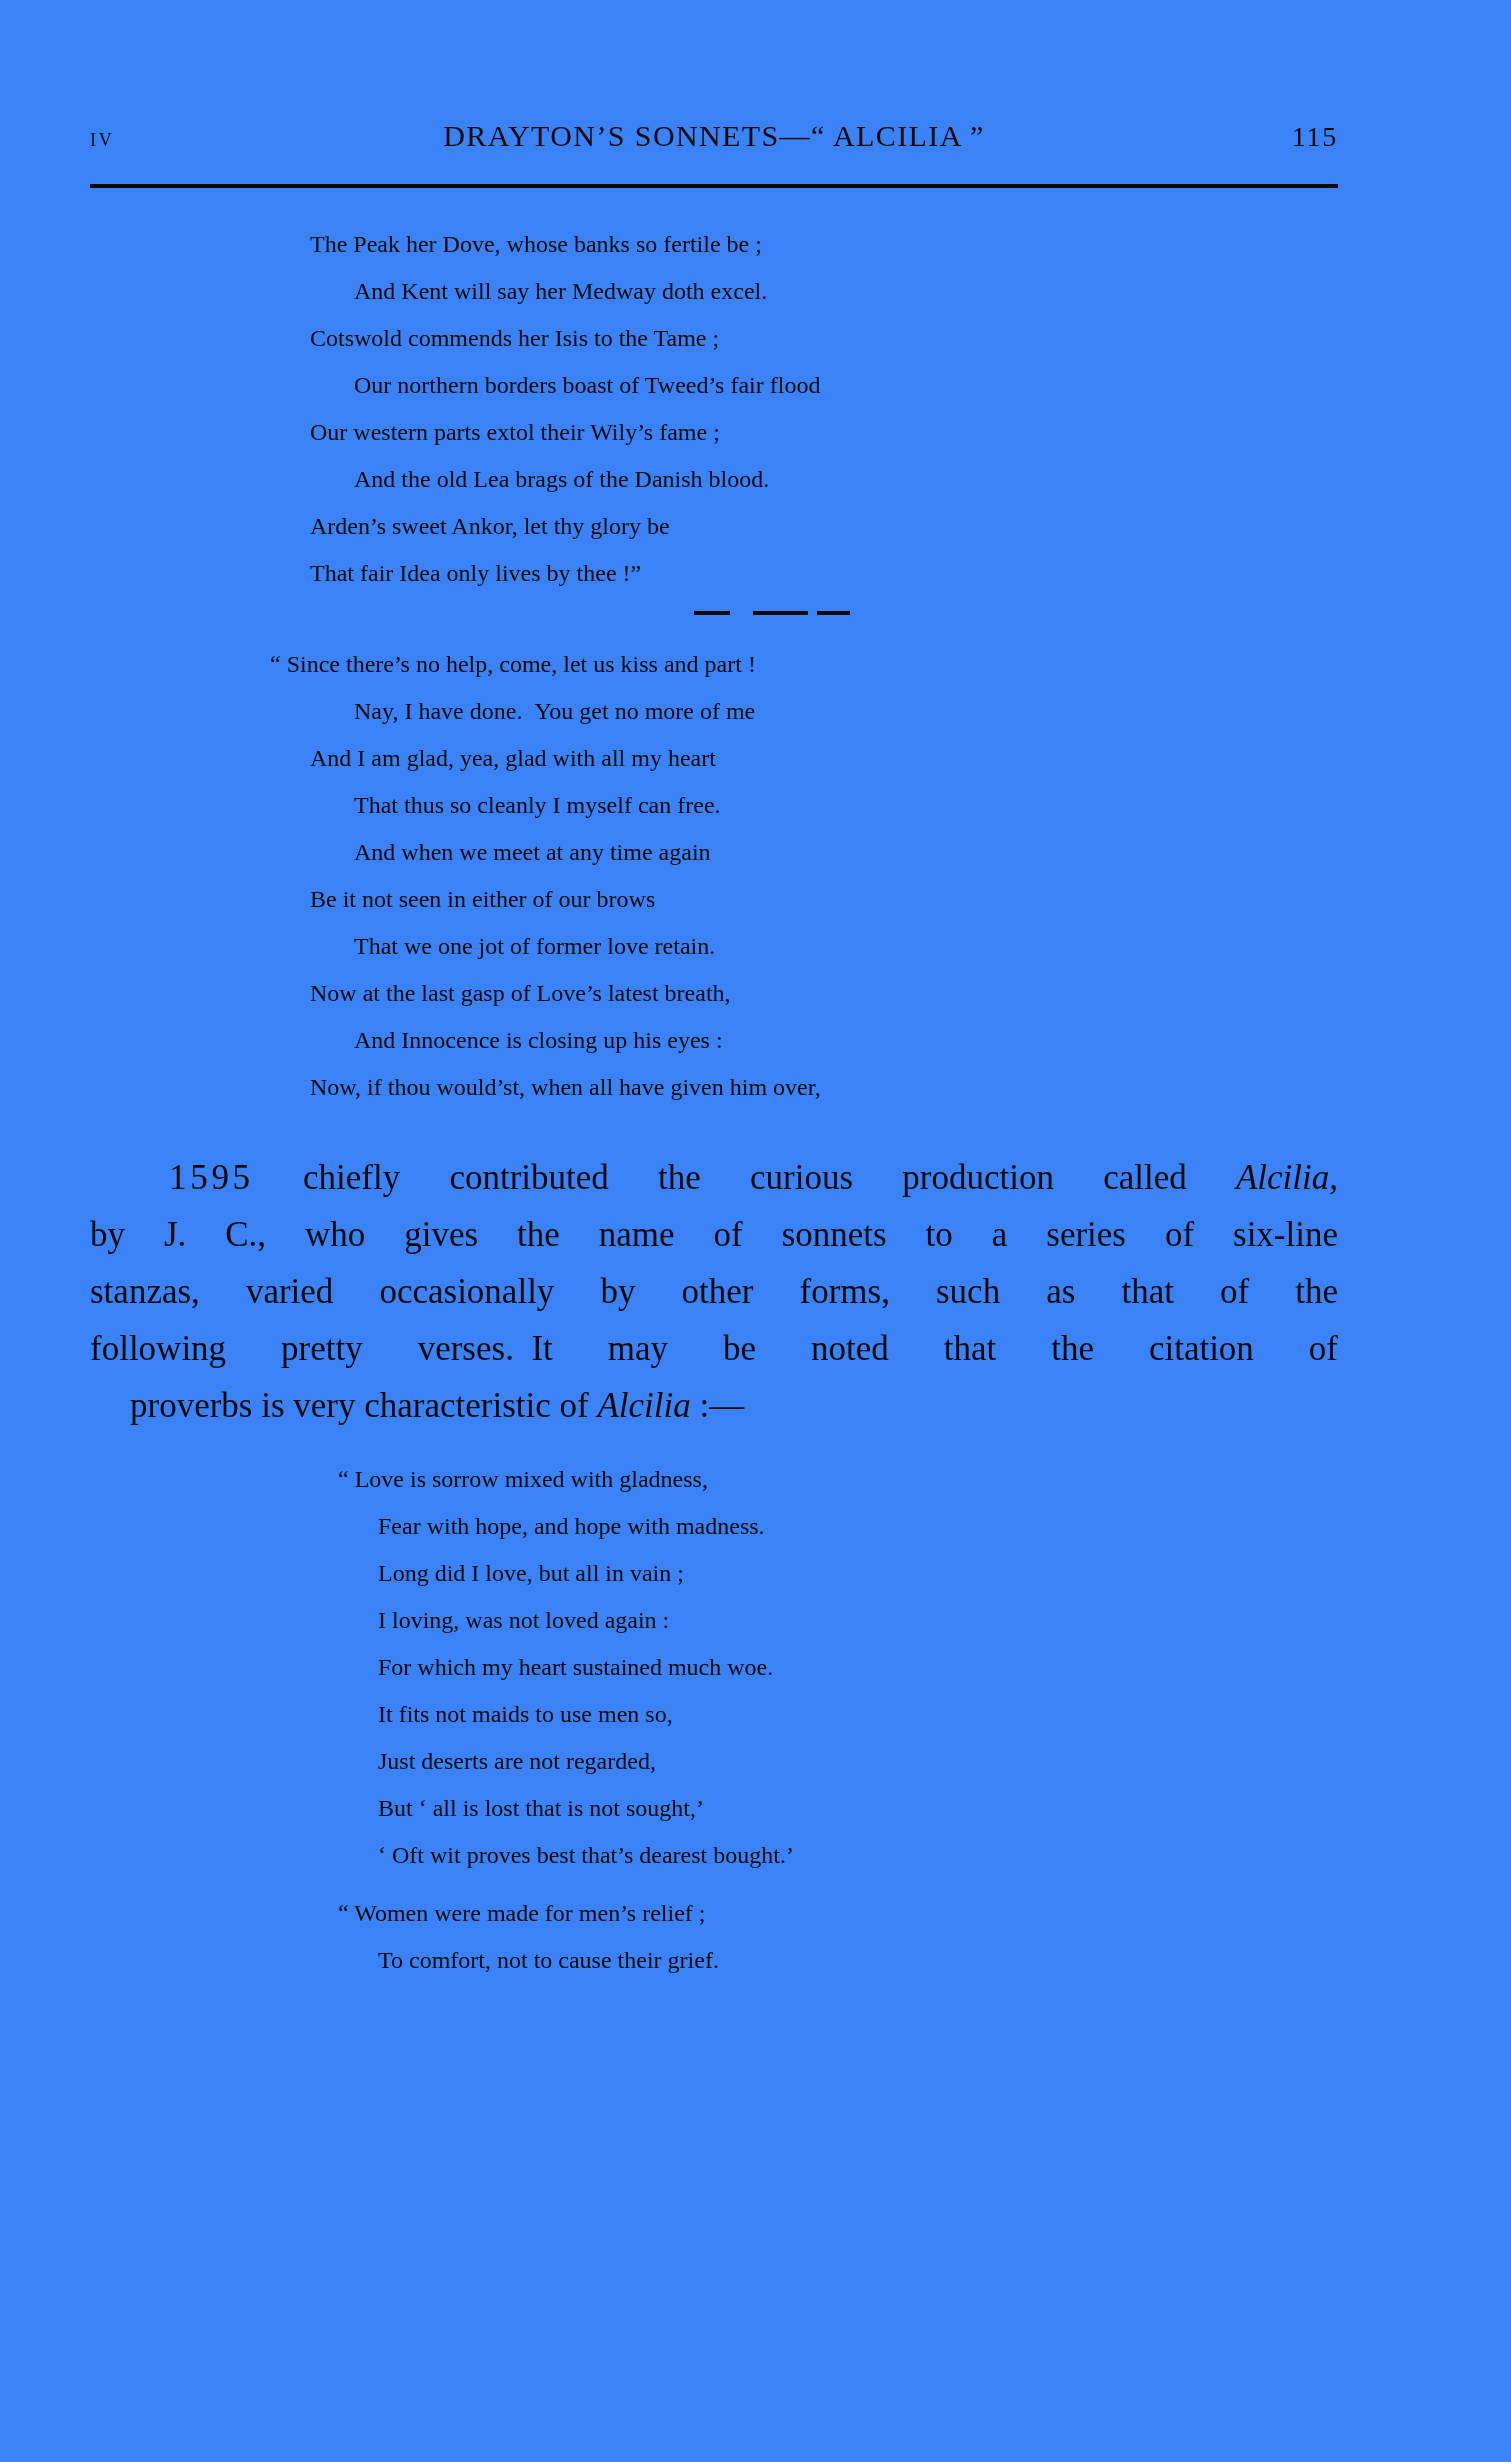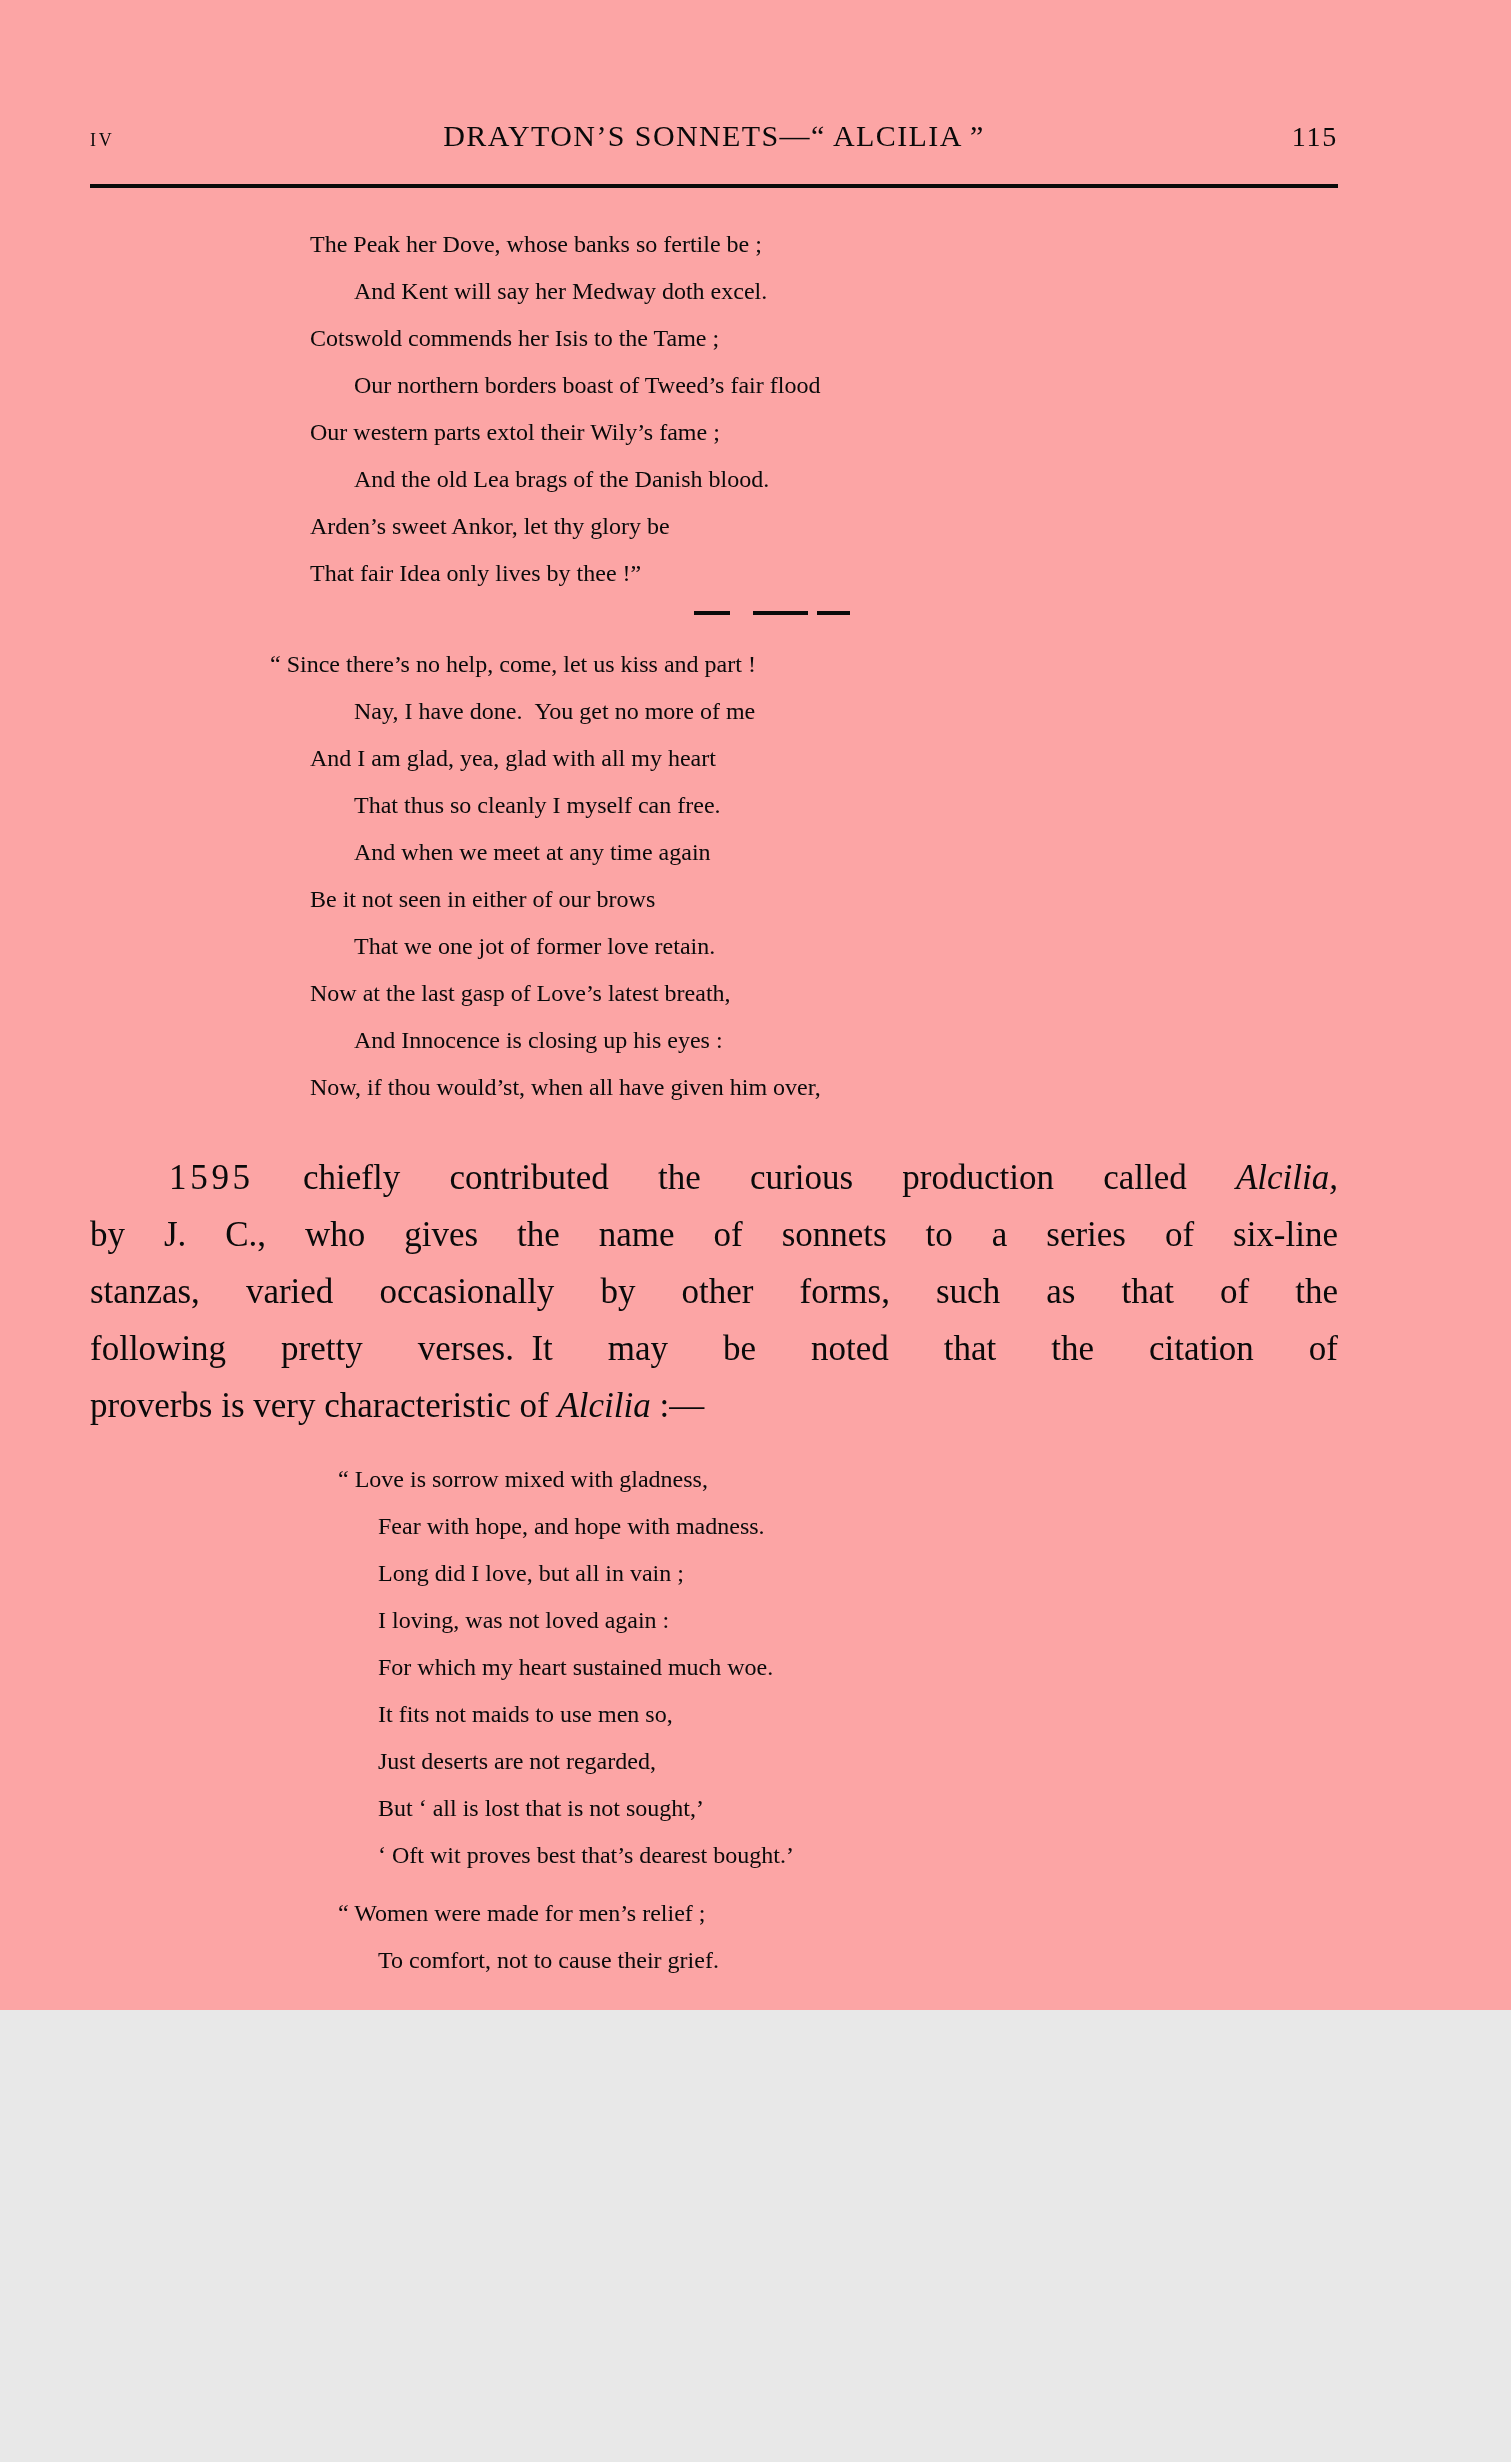--- a/index.html
+++ b/index.html
@@ -1,19 +1,19 @@
 <!DOCTYPE html>
 <html style="font-size:14.6px"><head>
 <meta charset="utf-8">
 <style>
   html,body { margin:0; padding:0; background:#e8e8e8; }
   .page {
     position:relative;
-    width:1512px; height:2010px;
-    background:#fca5a5;
+    width:1512px; height:2462px;
+    background:#3b82f6;
     color:#0a0a0a;
     font-family:"Liberation Serif","DejaVu Serif",serif;
     overflow:hidden;
     box-sizing:border-box;
   }
   .col { margin:0 174px 0 90px; }
 
   
   .running-header {
     display:flex; align-items:baseline;
@@ -59,21 +59,21 @@
   .stanza-divider .gap2 { width:9.2px; }
   .stanza-divider .bar3 { width:35px; height:3.7px; background:#0a0a0a; }
 
   
   .paragraph { margin-top:38px; font-size:35px; line-height:57px; }
   .pline {
     text-align:justify;
     text-align-last:justify;
   }
   .pline.first { text-indent:79px; }
-  .pline.last  { text-align:right; text-align-last:left; }
+  .pline.last  { text-align:right; text-align-last:left;margin-left:40px; }
   .oldnum { letter-spacing:3.7px; }
   .ital { font-style:italic; }
 </style>
 </head>
 <body>
 
 <div class="page">
 
   <div class="col">
     <div class="running-header">

